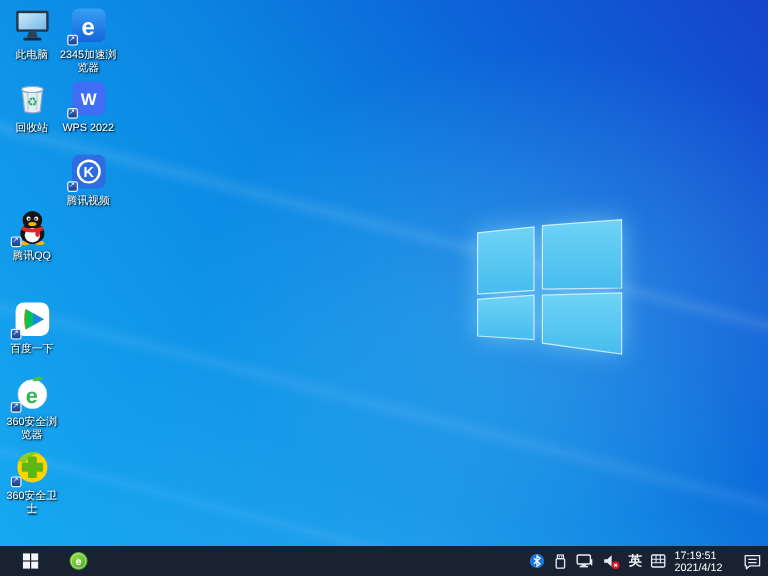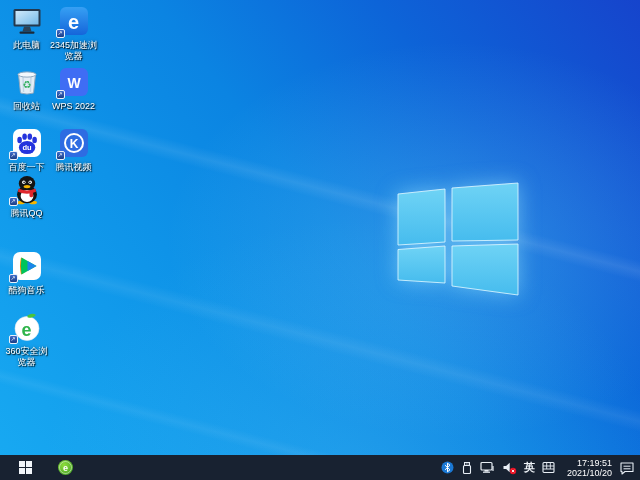--- a/index.html
+++ b/index.html
@@ -28,21 +28,21 @@
   .dlabel{margin-top:3px;font-size:9px;line-height:11px;color:#fff;padding:0 1px;
     text-shadow:1px 1px 1px rgba(0,0,0,.9),0 0 3px rgba(0,0,0,.55);word-break:break-all;}
   
   #taskbar{position:absolute;left:0;bottom:0;width:640px;height:25px;background:#182231;
     display:flex;align-items:center;z-index:5;}
   .tb-left{display:flex;align-items:center;gap:16px;padding-left:13px;}
   .tb-btn{display:flex;align-items:center;justify-content:center;width:24px;height:25px;cursor:pointer;}
   .tb-right{margin-left:auto;display:flex;align-items:center;gap:7px;padding-right:5px;}
   .tray-ic{display:flex;align-items:center;justify-content:center;height:25px;cursor:pointer;}
   .ime-en{color:#eef3f8;font-size:11px;font-weight:bold;cursor:pointer;}
-  #clock{color:#fff;font-size:9px;line-height:10px;text-align:right;cursor:pointer;min-width:50px;}
+  #clock{color:#fff;font-size:9px;line-height:10px;text-align:left;cursor:pointer;min-width:50px;}
 </style>
 </head>
 <body>
 
 <div id="screen">
   <div id="wallpaper">
     <div class="beam beam1"></div>
     <div class="beam beam2"></div>
     <div class="beam beam3"></div>
     <svg id="winlogo" width="135" height="125" viewBox="0 0 135 125">
@@ -85,37 +85,20 @@
         <path d="M7.5 8.5 L24.5 8.5 L22.5 27 Q16 29.2 9.5 27 Z" fill="#e3edf6" stroke="#8fa9c0" stroke-width="1"></path>
         <path d="M12 11 L12.6 26" stroke="#c3d5e4" stroke-width="1.4" fill="none"></path>
         <path d="M20 11 L19.4 26" stroke="#c3d5e4" stroke-width="1.4" fill="none"></path>
         <ellipse cx="16" cy="8.5" rx="9" ry="2.6" fill="#f2f8fd" stroke="#8fa9c0" stroke-width="1"></ellipse>
         <text x="16" y="22" font-size="10" text-anchor="middle" fill="#2fae5e">♻</text>
       </svg>
     </div>
     <div class="dlabel">回收站</div>
   </div>
 
-  <div class="cell" style="left:0;top:127px">
-    <div class="art">
-      <svg width="32" height="32" viewBox="0 0 32 32">
-        <rect x="2" y="2" width="28" height="28" rx="6.5" fill="#ffffff"></rect>
-        <g fill="#2534dd">
-          <ellipse cx="8.6" cy="13" rx="2.3" ry="3.2"></ellipse>
-          <ellipse cx="13.6" cy="9.7" rx="2.3" ry="3.1"></ellipse>
-          <ellipse cx="18.8" cy="9.7" rx="2.3" ry="3.1"></ellipse>
-          <ellipse cx="23.6" cy="13" rx="2.3" ry="3.2"></ellipse>
-          <ellipse cx="16.1" cy="20.5" rx="8.2" ry="6.6"></ellipse>
-        </g>
-        <text x="16" y="23.4" font-size="7.5" font-weight="bold" text-anchor="middle" fill="#fff">du</text>
-      </svg>
-      <div class="badge">↗</div>
-    </div>
-    <div class="dlabel">百度一下</div>
-  </div>
 
   <div class="cell" style="left:0;top:173px">
     <div class="art">
       <svg width="32" height="32" viewBox="0 0 32 32">
         <ellipse cx="10" cy="29.5" rx="4" ry="1.8" fill="#f7b500"></ellipse>
         <ellipse cx="22" cy="29.5" rx="4" ry="1.8" fill="#f7b500"></ellipse>
         <ellipse cx="16" cy="10.5" rx="8.2" ry="7.6" fill="#141414"></ellipse>
         <ellipse cx="16" cy="21.5" rx="10" ry="8.8" fill="#141414"></ellipse>
         <ellipse cx="16" cy="23" rx="6.4" ry="6" fill="#ffffff"></ellipse>
         <circle cx="12.8" cy="9.2" r="1.7" fill="#fff"></circle>
@@ -134,35 +117,46 @@
   <div class="cell" style="left:0;top:250px">
     <div class="art">
       <svg width="32" height="32" viewBox="0 0 32 32">
         <rect x="2" y="2" width="28" height="28" rx="7" fill="#ffffff"></rect>
         <path d="M10 7.5 Q8 16 10 24.5 L13.5 22.5 Q12.3 16 13.5 9.5 Z" fill="#ff8a00"></path>
         <path d="M10.5 7.5 L25.5 16 L10.5 24.5 Q9 16 10.5 7.5 Z" fill="#00c45a"></path>
         <path d="M16.5 11 L25.5 16 L16.5 21 Z" fill="#1a86ea"></path>
       </svg>
       <div class="badge">↗</div>
     </div>
-    <div class="dlabel">酷狗音乐</div>
+    <div class="dlabel">百度一下</div>
   </div>
 
   <div class="cell" style="left:0;top:311px">
     <div class="art">
       <svg width="32" height="32" viewBox="0 0 32 32">
         <circle cx="16" cy="17.5" r="12" fill="#ffffff" stroke="#dfe9f1" stroke-width=".6"></circle>
         <text x="15.5" y="24.5" font-size="18" font-weight="bold" text-anchor="middle" fill="#2eb44a">e</text>
         <path d="M16.5 4.5 Q21 1.5 25 4 Q21.5 8 16.5 6.2 Z" fill="#49c43a"></path>
       </svg>
       <div class="badge">↗</div>
     </div>
     <div class="dlabel">360安全浏览器</div>
   </div>
 
+  <div class="cell" style="left:0;top:373px">
+    <div class="art">
+      <svg width="32" height="32" viewBox="0 0 32 32">
+        <circle cx="16" cy="16.5" r="12.5" fill="#ffd400"></circle>
+        <path d="M4 11 Q11 1.5 23 4.5 Q14 5.5 9.5 13 Z" fill="#8ccf1d"></path>
+        <path d="M13.3 8.5 h5.4 v5.2 h5.2 v5.4 h-5.2 v5.2 h-5.4 v-5.2 h-5.2 v-5.4 h5.2 z" fill="#5cb814" stroke="#5cb814" stroke-width="2" stroke-linejoin="round"></path>
+      </svg>
+      <div class="badge">↗</div>
+    </div>
+    <div class="dlabel">360安全卫士</div>
+  </div>
 
   <div class="cell" style="left:47px;top:5px">
     <div class="art">
       <svg width="32" height="32" viewBox="0 0 32 32">
         <defs>
             <linearGradient id="bl2345" x1="0" y1="0" x2="0" y2="1">
           <stop offset="0" stop-color="#36a0f4"></stop>
               <stop offset="1" stop-color="#1565da"></stop>
             </linearGradient>
           </defs>
@@ -253,21 +247,21 @@
       </div>
       <div class="tray-ic ime-en">英</div>
       <div class="tray-ic">
         <svg width="13" height="13" viewBox="0 0 13 13">
           <rect x="1" y="1.5" width="11" height="10" rx="1" fill="none" stroke="#e8eef5" stroke-width="1.1"></rect>
           <path d="M1 5 h11 M1 8 h11 M4.7 1.5 v6.5 M8.3 1.5 v6.5" stroke="#e8eef5" stroke-width=".9"></path>
         </svg>
       </div>
       <div id="clock">
         <div>17:19:51</div>
-        <div>2021/10/20</div>
+        <div>2021/4/12</div>
       </div>
       <div class="tray-ic">
         <svg width="16" height="14" viewBox="0 0 16 14">
           <path d="M2 2 h12 v8.5 h-8 l-3 2.5 v-2.5 h-1 z" fill="none" stroke="#e8eef5" stroke-width="1.1" stroke-linejoin="round"></path>
           <path d="M4.5 5.2 h7 M4.5 7.8 h7" stroke="#e8eef5" stroke-width="1"></path>
         </svg>
       </div>
     </div>
   </div>
 </div>

